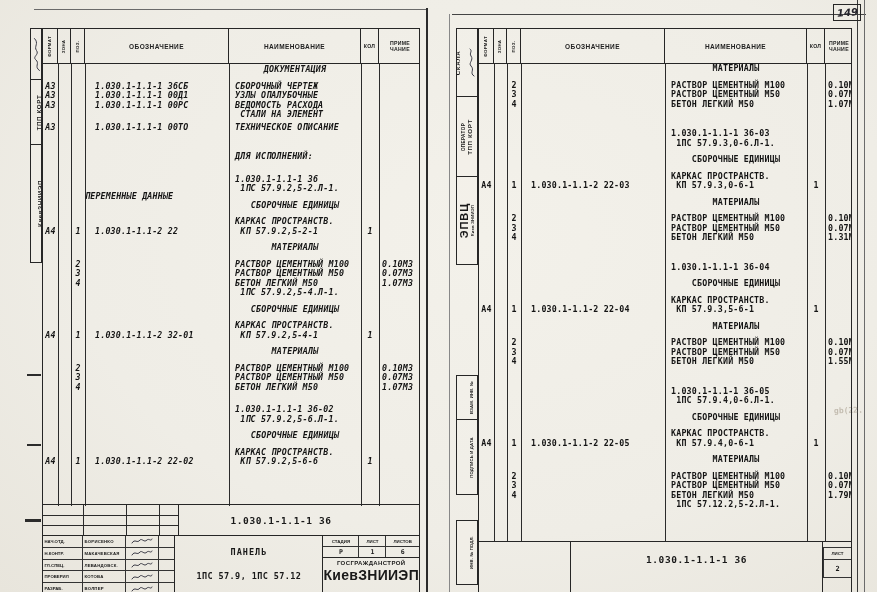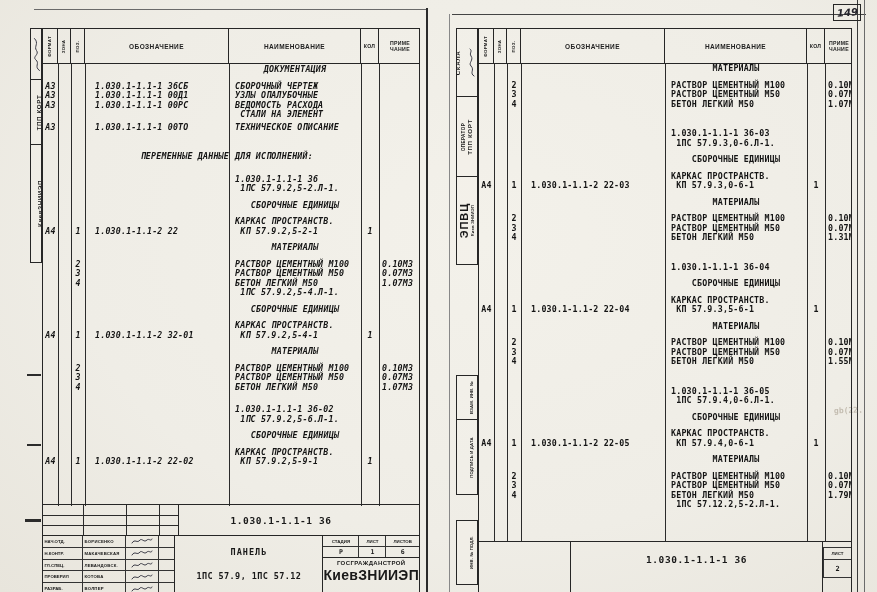--- a/index.html
+++ b/index.html
@@ -26,21 +26,21 @@
   .guide{position:absolute;top:0;bottom:0;width:1.2px;background:#2b2b2b;}
   .line{position:relative;display:grid;height:9.5px;font:bold 8.3px/9.5px "DejaVu Sans Mono",monospace;color:#141414;letter-spacing:.2px;}
   .left .line{grid-template-columns:15px 13px 14px 144px 132px 18px 42px;font-style:italic;}
   .right .line{grid-template-columns:15px 13px 14px 144px 142px 18px 28px;}
   .c{white-space:pre;overflow:visible;}
   .cf,.cp,.cq{text-align:center;}
   .cd{padding-left:10px;}
   .cn{padding-left:6px;}
   .cr{padding-left:3px;}
   .line.sec .cn{text-align:center;padding-left:0;}
-  .line.var .cd{text-align:right;padding-left:16px;}
+  .line.var .cd{text-align:left;padding-left:0;margin-top:40px;}
   .m1{margin-top:7px;}.m2{margin-top:13px;}.m3{margin-top:20px;}.mh{margin-top:3px;}
   
   .tfootL{position:absolute;top:475px;left:0;right:0;border-top:1.6px solid #262626;}
   .fl-row1{display:flex;height:30px;border-bottom:1.4px solid #262626;}
   .mini{position:relative;width:136px;border-right:1.4px solid #262626;box-sizing:border-box;}
   .mini .hl{left:0;right:0;height:1px;}
   .mini .vl{top:0;bottom:0;width:1px;}
   .desig{flex:1;display:flex;align-items:center;justify-content:center;font:bold 9.5px "DejaVu Sans Mono",monospace;letter-spacing:.6px;padding-right:36px;}
   .fl-row2{display:flex;height:59px;}
   .signs{width:136px;border-right:1.4px solid #262626;box-sizing:border-box;}
@@ -441,21 +441,21 @@
           <div class="c cd"></div>
           <div class="c cn">КАРКАС ПРОСТРАНСТВ.</div>
           <div class="c cq"></div>
           <div class="c cr"></div>
         </div>
         <div class="line">
           <div class="c cf">А4</div>
           <div class="c cz"></div>
           <div class="c cp">1</div>
           <div class="c cd">1.030.1-1.1-2 22-02</div>
-          <div class="c cn"> КП 57.9.2,5-9-1</div>
+          <div class="c cn"> КП 57.9.2,5-6-6</div>
           <div class="c cq">1</div>
           <div class="c cr"></div>
         </div>
     </div>
 
     <div class="tfootL">
       <div class="fl-row1">
         <div class="mini">
           <div class="hl" style="top:9.5px;"></div>
           <div class="hl" style="top:19.5px;"></div>

